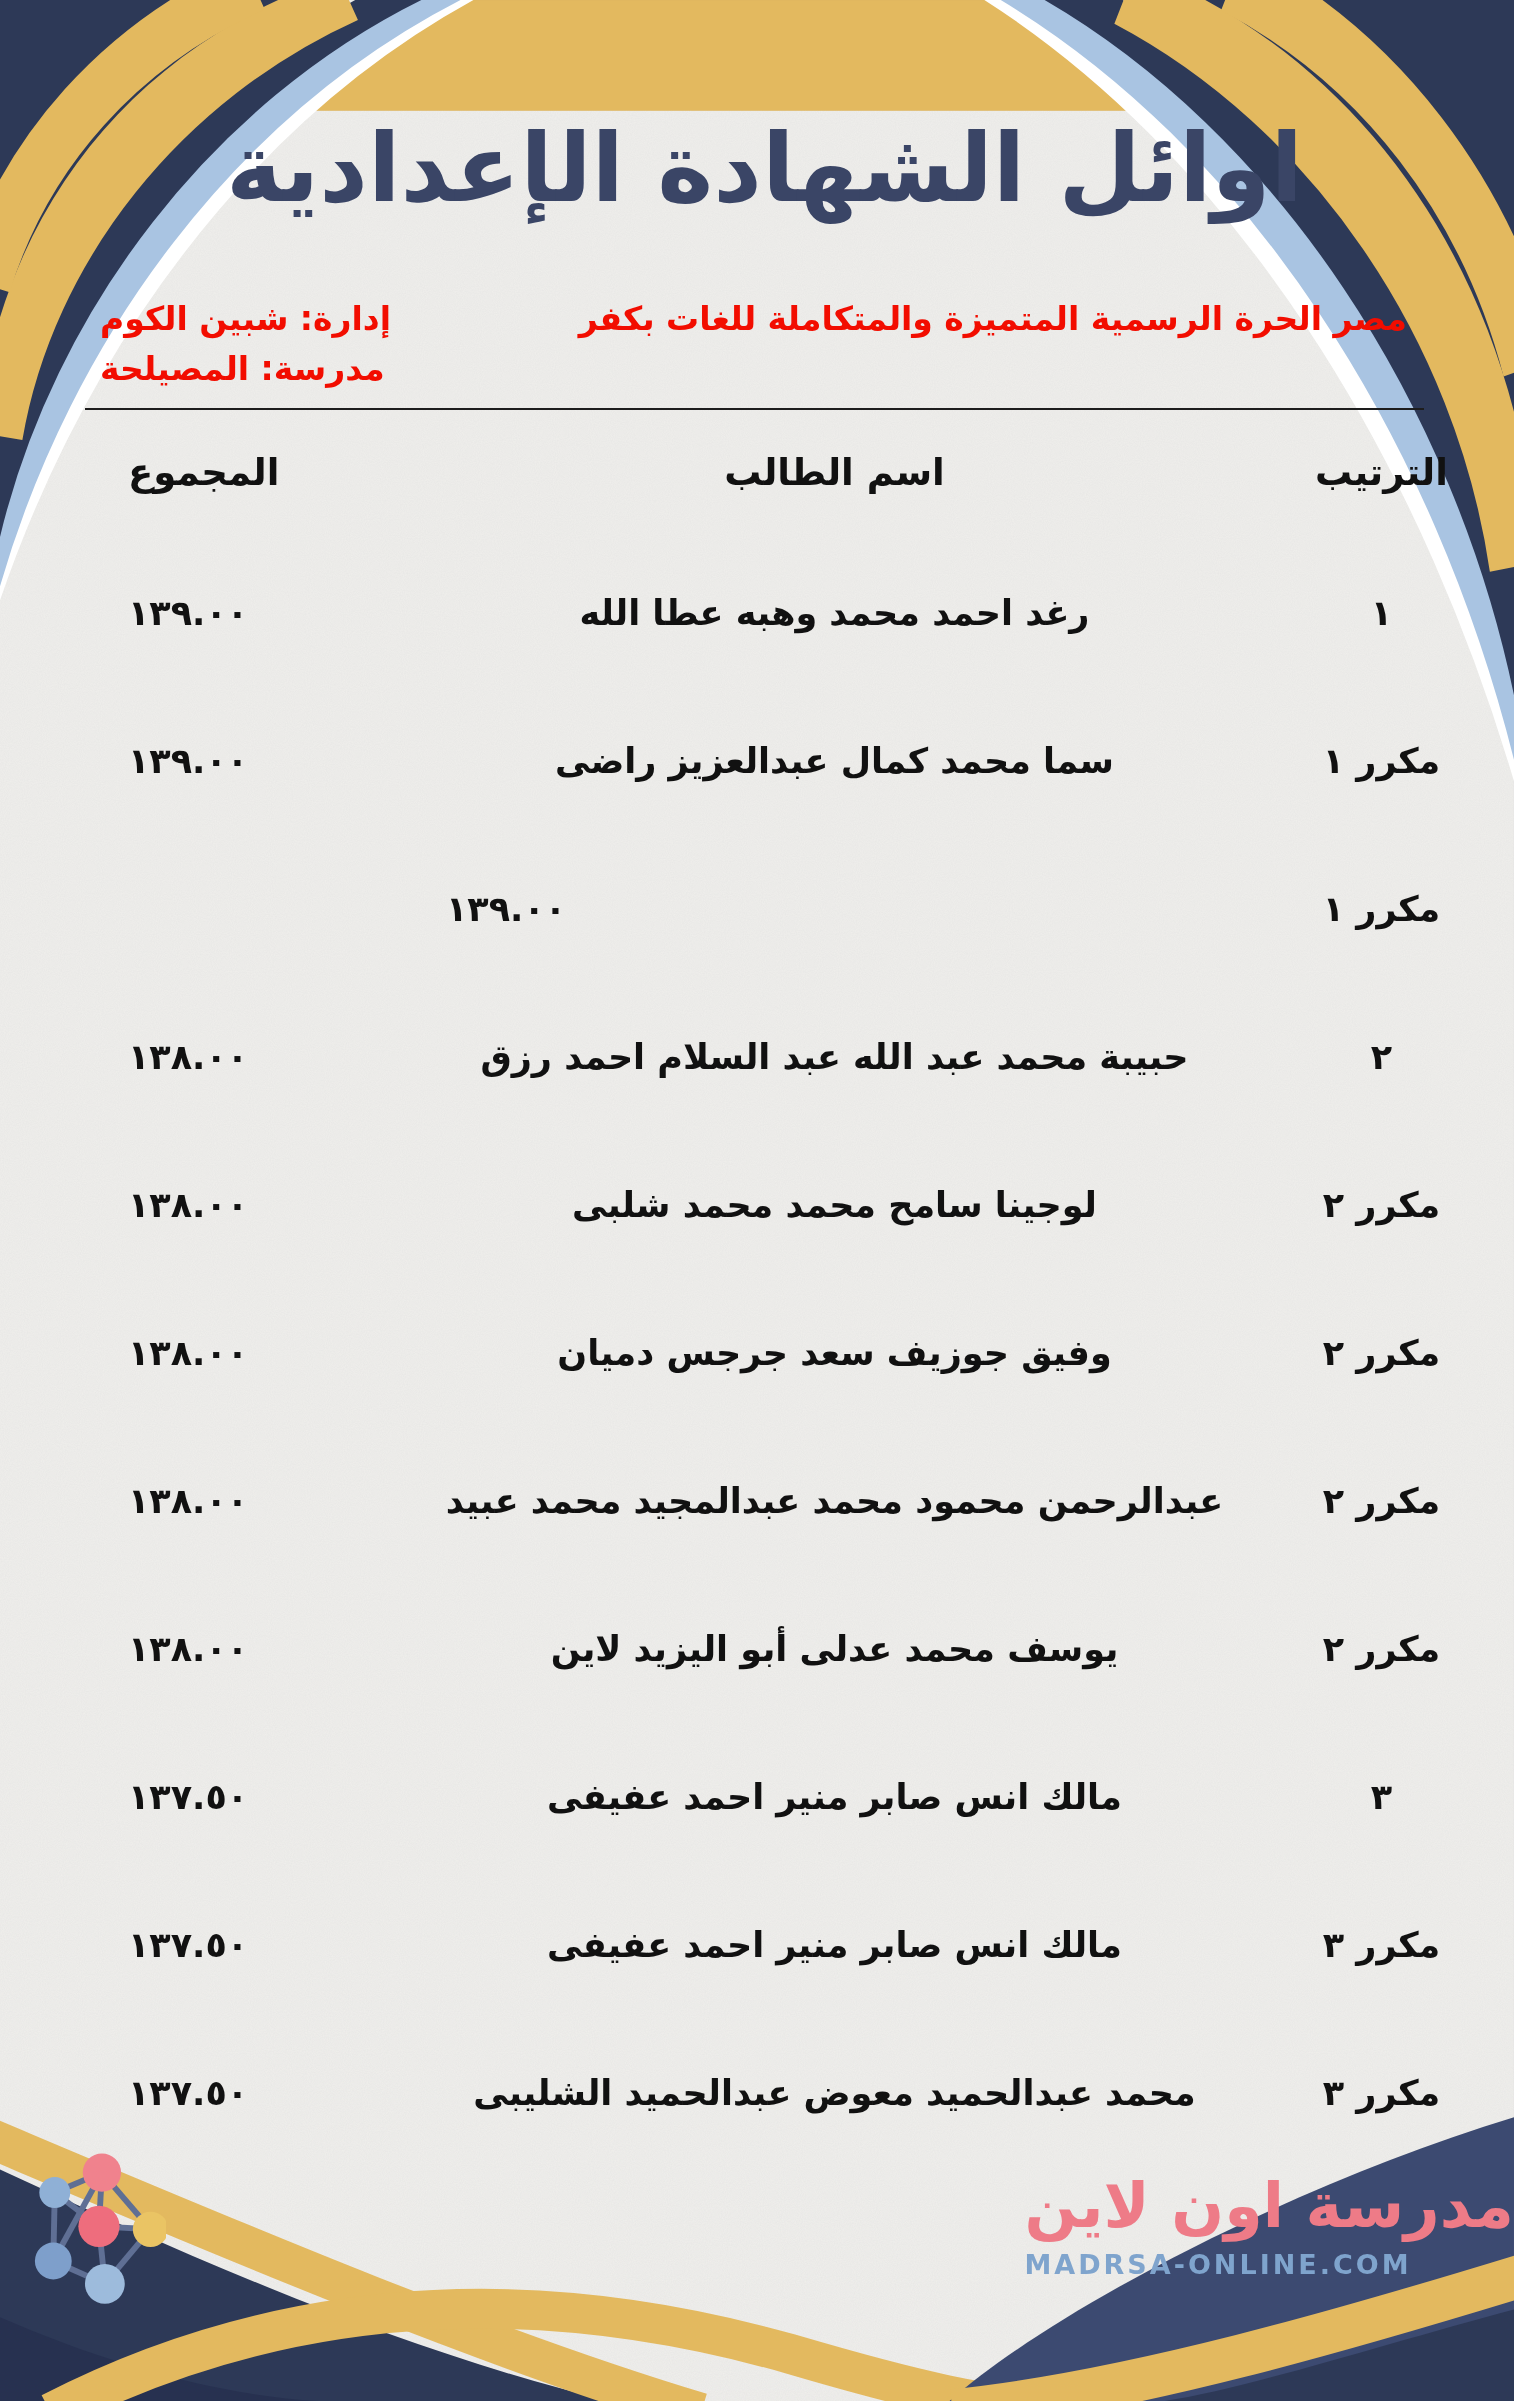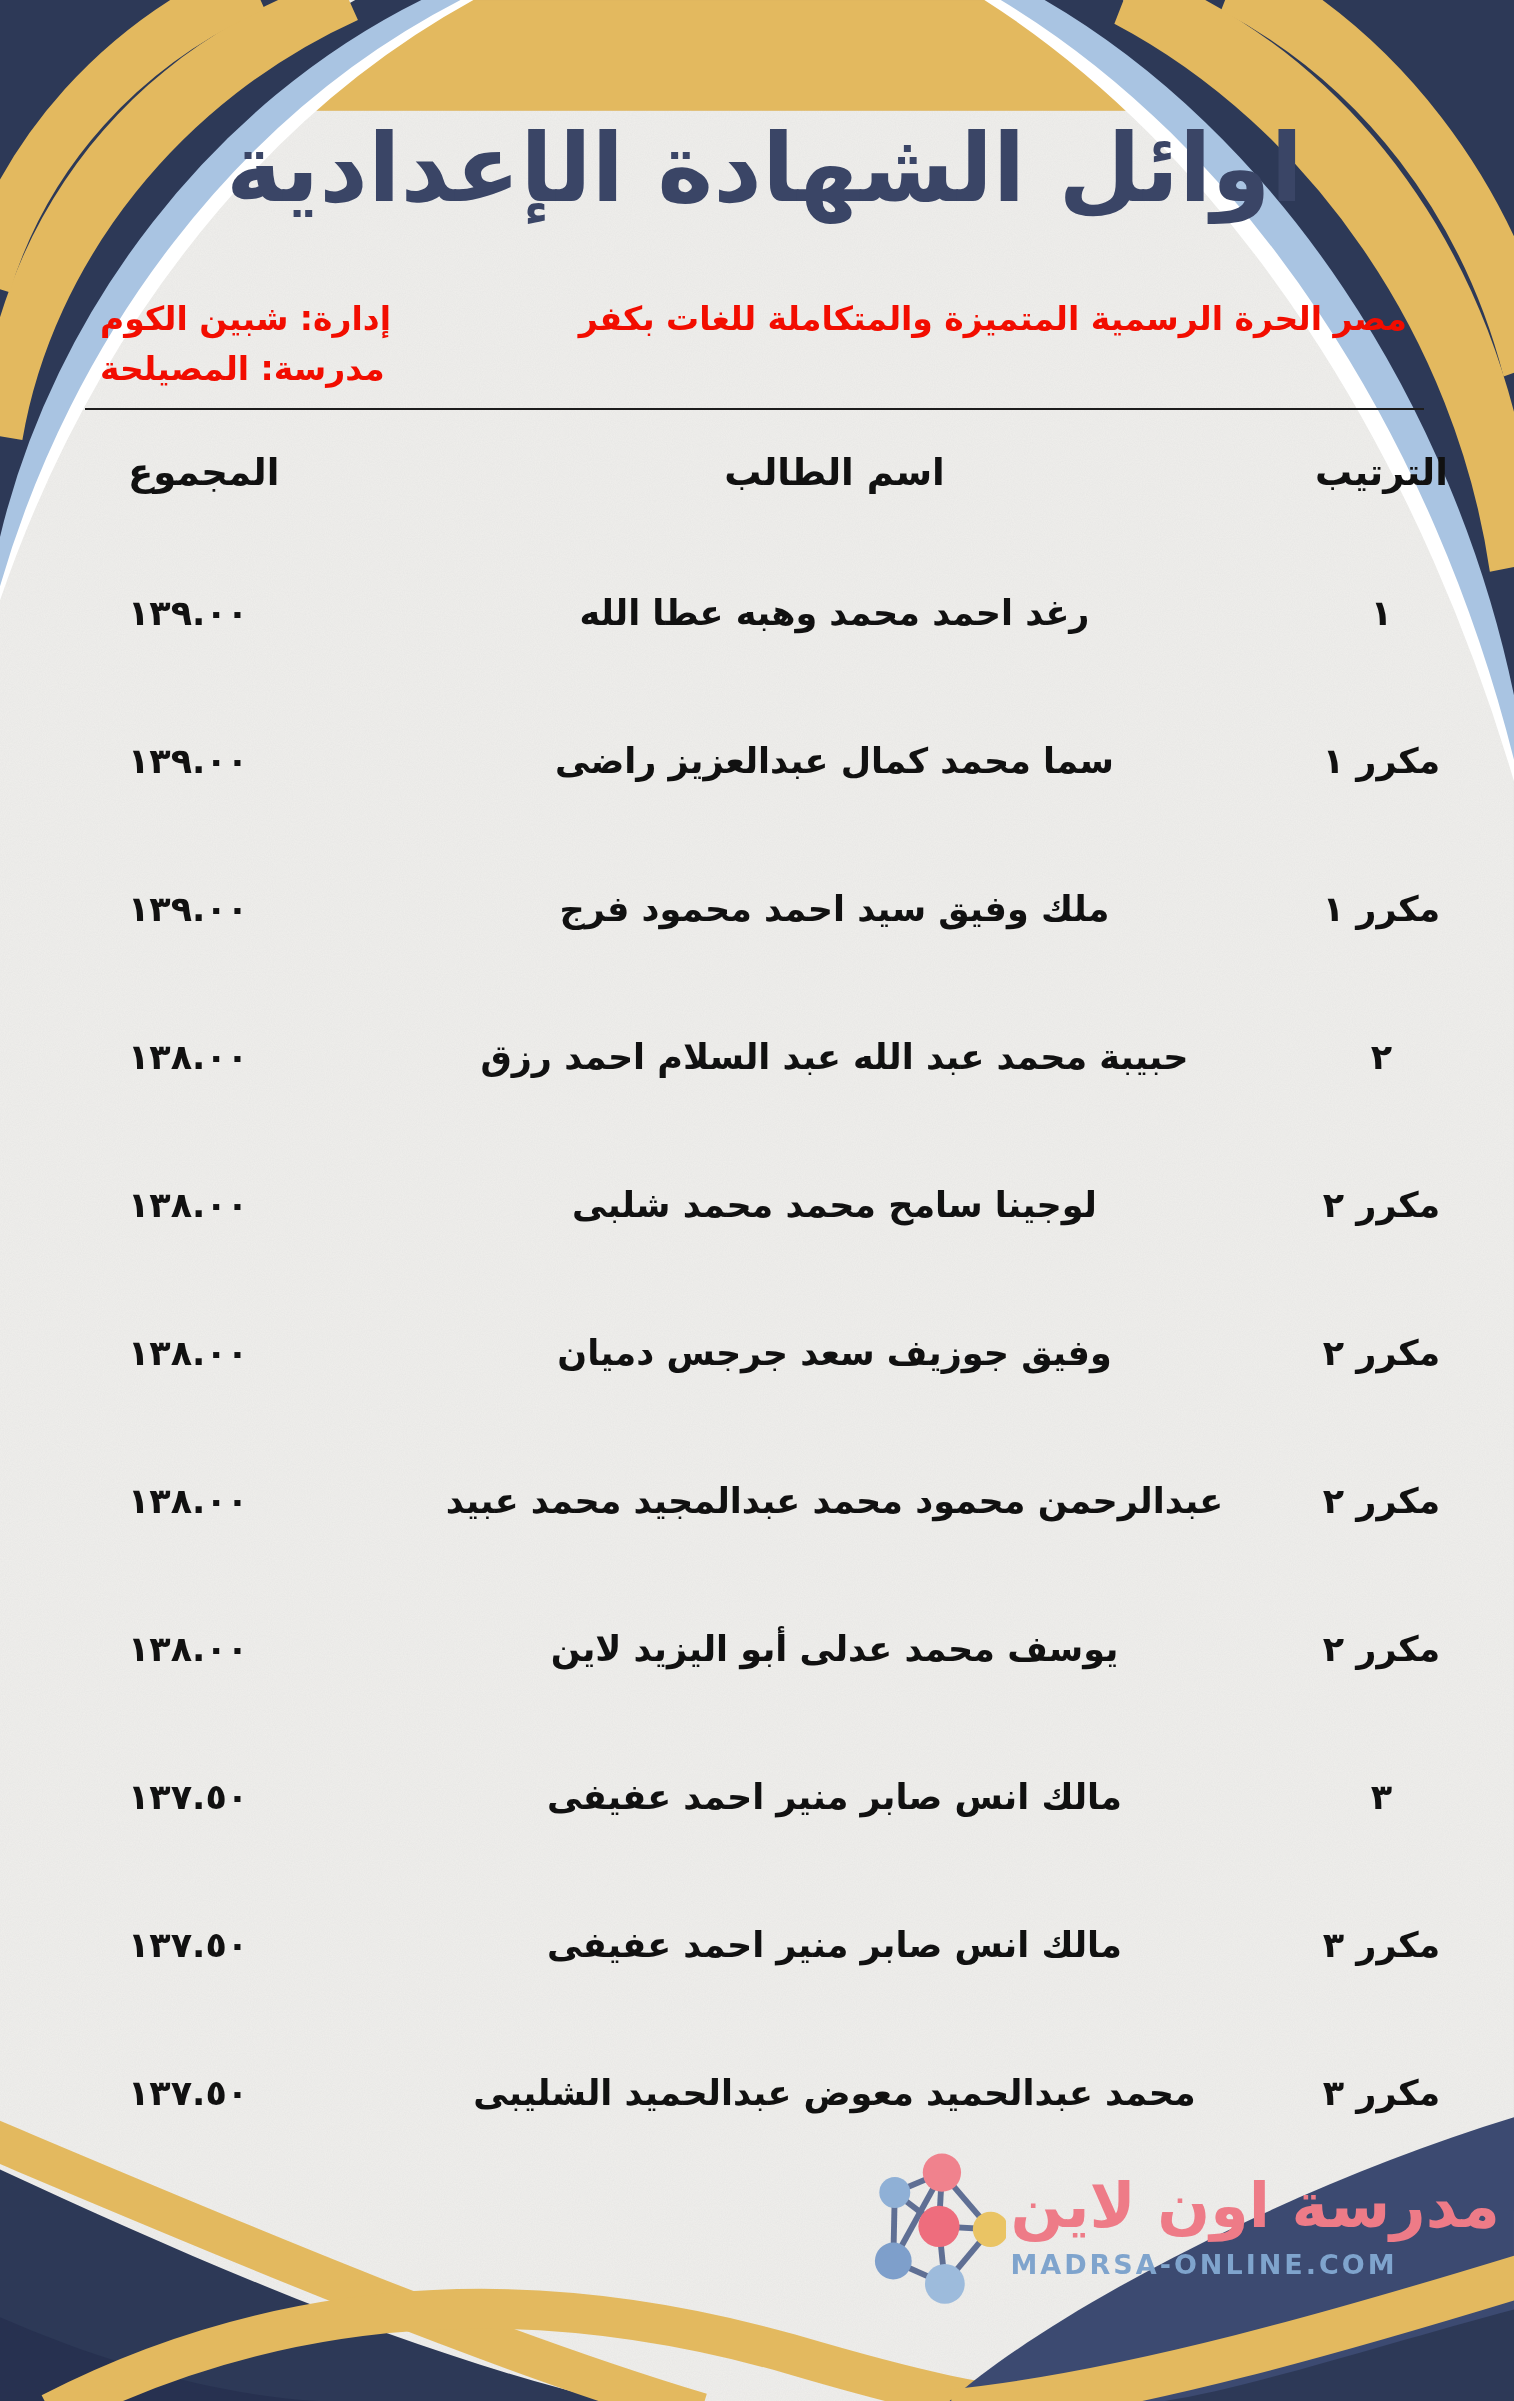--- a/index.html
+++ b/index.html
@@ -29,22 +29,22 @@
     display:grid;grid-template-columns:222px 1fr 318px;align-items:center;direction:rtl;
   }
   .thead{height:59px;font-size:37px;font-weight:bold;}
   .rows{margin-top:37px;}
   .trow{height:148px;font-size:35px;font-weight:bold;}
   .cell-rank{text-align:center;padding-left:67px;white-space:nowrap;}
   .cell-name{text-align:center;padding-left:44px;white-space:nowrap;}
   .cell-total{text-align:left;padding-left:58px;white-space:nowrap;direction:ltr;}
 
   .logo{
-    position:absolute;top:2139px;left:0;right:14px;
-    display:flex;flex-direction:row-reverse;justify-content:flex-end;align-items:center;gap:4px;
+    position:absolute;top:2139px;left:0;right:0;
+    display:flex;flex-direction:row-reverse;justify-content:space-between;align-items:center;gap:4px;
   }
   .logo-text{display:flex;flex-direction:column;align-items:flex-end;}
   .logo-ar{color:#ee7b87;font-size:62px;font-weight:bold;line-height:1.1;}
   .logo-en{color:#7fa4cd;font-size:27px;font-weight:bold;letter-spacing:3px;direction:ltr;margin-top:8.9px;}
 </style>
 </head>
 <body>
 
 <div class="page">
 
@@ -122,21 +122,20 @@
           <div class="cell-name">رغد احمد محمد وهبه عطا الله</div>
           <div class="cell-total">١٣٩.٠٠</div>
         </div>
           <div class="trow">
           <div class="cell-rank">مكرر ١</div>
           <div class="cell-name">سما محمد كمال عبدالعزيز راضى</div>
           <div class="cell-total">١٣٩.٠٠</div>
         </div>
           <div class="trow">
           <div class="cell-rank">مكرر ١</div>
-          <div class="cell-name">ملك وفيق سيد احمد محمود فرج</div>
           <div class="cell-total">١٣٩.٠٠</div>
         </div>
           <div class="trow">
           <div class="cell-rank">٢</div>
           <div class="cell-name">حبيبة محمد عبد الله عبد السلام احمد رزق</div>
           <div class="cell-total">١٣٨.٠٠</div>
         </div>
           <div class="trow">
           <div class="cell-rank">مكرر ٢</div>
           <div class="cell-name">لوجينا سامح محمد محمد شلبى</div>

